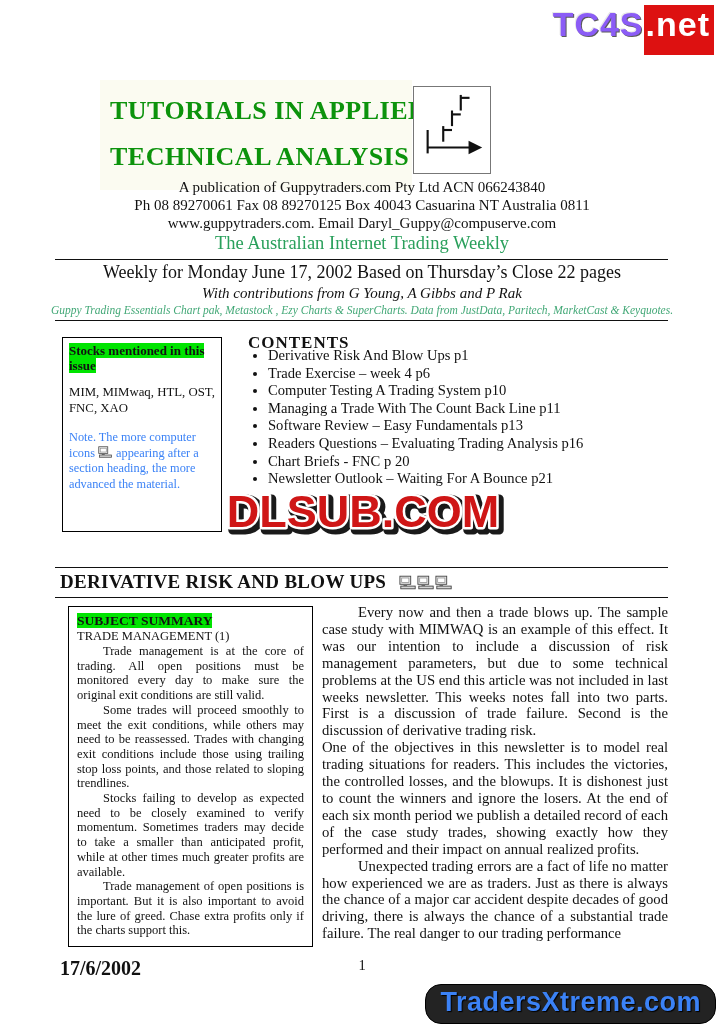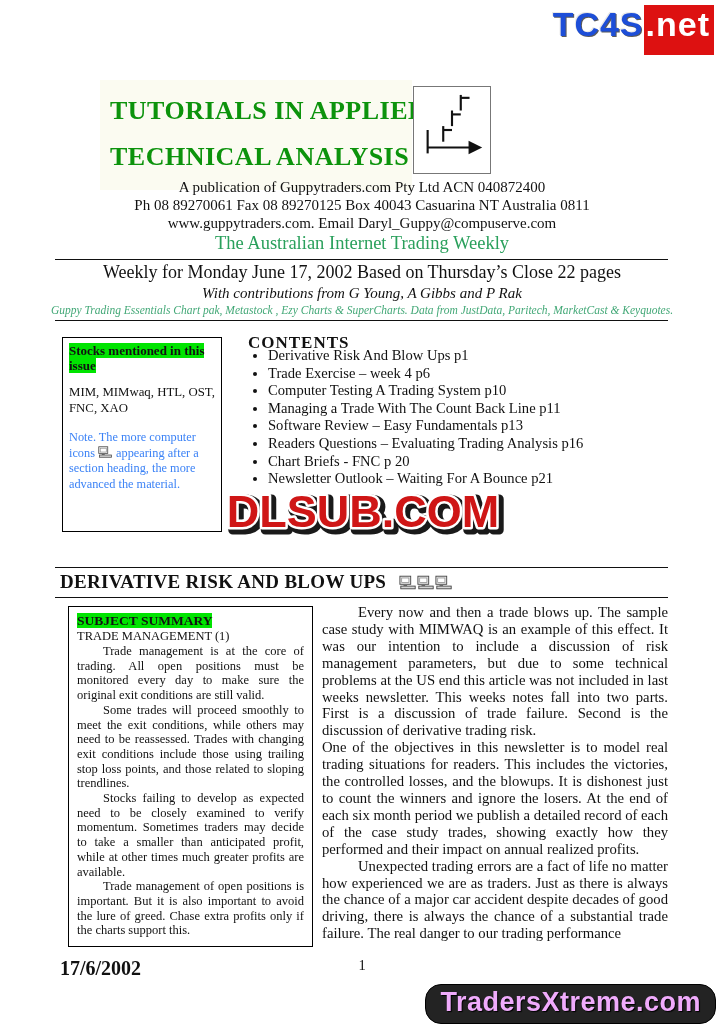--- a/index.html
+++ b/index.html
@@ -4,21 +4,21 @@
 <style>
   * { margin:0; padding:0; box-sizing:border-box; }
   html,body { background:#ffffff; }
   .page {
     position:relative; width:724px; height:1024px; background:#ffffff;
     font-family:"Liberation Serif", serif; color:#111; overflow:hidden;
     margin:0 auto;
   }
   
   .tc4s { position:absolute; top:5px; right:10px; font-family:"Liberation Sans", sans-serif; font-weight:bold; font-size:34px; letter-spacing:1px; }
-  .tc4s-main { color:#1d4ed8; text-shadow:1px 1px 0 #5a5a5a, -1px -1px 0 #e8e8e8;text-align:right; }
+  .tc4s-main { color:#8b5cf6; text-shadow:1px 1px 0 #5a5a5a, -1px -1px 0 #e8e8e8;text-align:right; }
   .tc4s-net { background:#dd1111; color:#ffffff; padding:0 4px 12px 2px; }
 
   
   .title-block { position:absolute; left:100px; top:80px; width:312px; padding:8px 8px 10px 10px; background:#fbfbf1; }
   .title-line { font-size:26px; font-weight:bold; color:#0c930c; line-height:46px; letter-spacing:0.5px; white-space:nowrap; }
   .logo-box { position:absolute; left:413px; top:86px; width:78px; height:88px; border:1px solid #777; background:#ffffff; }
   .logo-box svg { width:100%; height:100%; }
 
   .cline { position:absolute; left:0; width:724px; text-align:center; white-space:nowrap; }
   .pub1 { top:179px; font-size:15px; }
@@ -64,21 +64,21 @@
 
   
   .main-col { position:absolute; left:322px; top:604px; width:346px; font-size:14.7px; line-height:16.9px; text-align:justify; }
   .main-col p { margin:0; }
   .ind { text-indent:36px; }
 
   
   .footer-date { position:absolute; left:60px; top:957px; font-weight:bold; font-size:20px; }
   .page-num { position:absolute; left:0; width:724px; top:957px; text-align:center; font-size:14.5px; }
 
-  .txtreme { position:absolute; right:8px; top:984px; background:#232323; border:1px solid #000; border-radius:16px; padding:2px 14px 5px 14px; font-family:"Liberation Sans", sans-serif; font-weight:bold; font-size:27px; color:#f0abfc; text-shadow:1px 1px 1px #000; letter-spacing:0.5px; }
+  .txtreme { position:absolute; right:8px; top:984px; background:#232323; border:1px solid #000; border-radius:16px; padding:2px 14px 5px 14px; font-family:"Liberation Sans", sans-serif; font-weight:bold; font-size:27px; color:#3b82f6; text-shadow:1px 1px 1px #000; letter-spacing:0.5px; }
 </style>
 </head>
 <body>
 
 <div class="page">
 
   <div class="tc4s"><span class="tc4s-main">TC4S</span><span class="tc4s-net">.net</span></div>
 
   <div class="title-block">
     <div class="title-line">TUTORIALS IN APPLIED</div>
@@ -93,21 +93,21 @@
           <path d="M39 28 h9"></path>
         <path d="M30 40 v16"></path>
           <path d="M30 44 h9"></path>
         <path d="M14 44 v24"></path>
         <path d="M14 62 h44"></path>
       </g>
       <polygon points="56,55 70,62 56,69" fill="#111"></polygon>
     </svg>
   </div>
 
-  <div class="cline pub1">A publication of Guppytraders.com Pty Ltd ACN 040872400</div>
+  <div class="cline pub1">A publication of Guppytraders.com Pty Ltd ACN 066243840</div>
   <div class="cline pub2">Ph 08 89270061  Fax 08 89270125  Box 40043 Casuarina NT Australia  0811</div>
   <div class="cline pub3">www.guppytraders.com.  Email  Daryl_Guppy@compuserve.com</div>
   <div class="cline tagline">The Australian Internet Trading Weekly</div>
 
   <div class="rule rule1"></div>
 
   <div class="cline iss1">Weekly for Monday June 17, 2002 Based on Thursday’s Close 22 pages</div>
   <div class="cline iss2">With contributions from G Young, A Gibbs and P Rak</div>
   <div class="cline iss3">Guppy Trading Essentials Chart pak, Metastock , Ezy Charts &amp; SuperCharts. Data from JustData, Paritech, MarketCast &amp; Keyquotes.</div>
 

